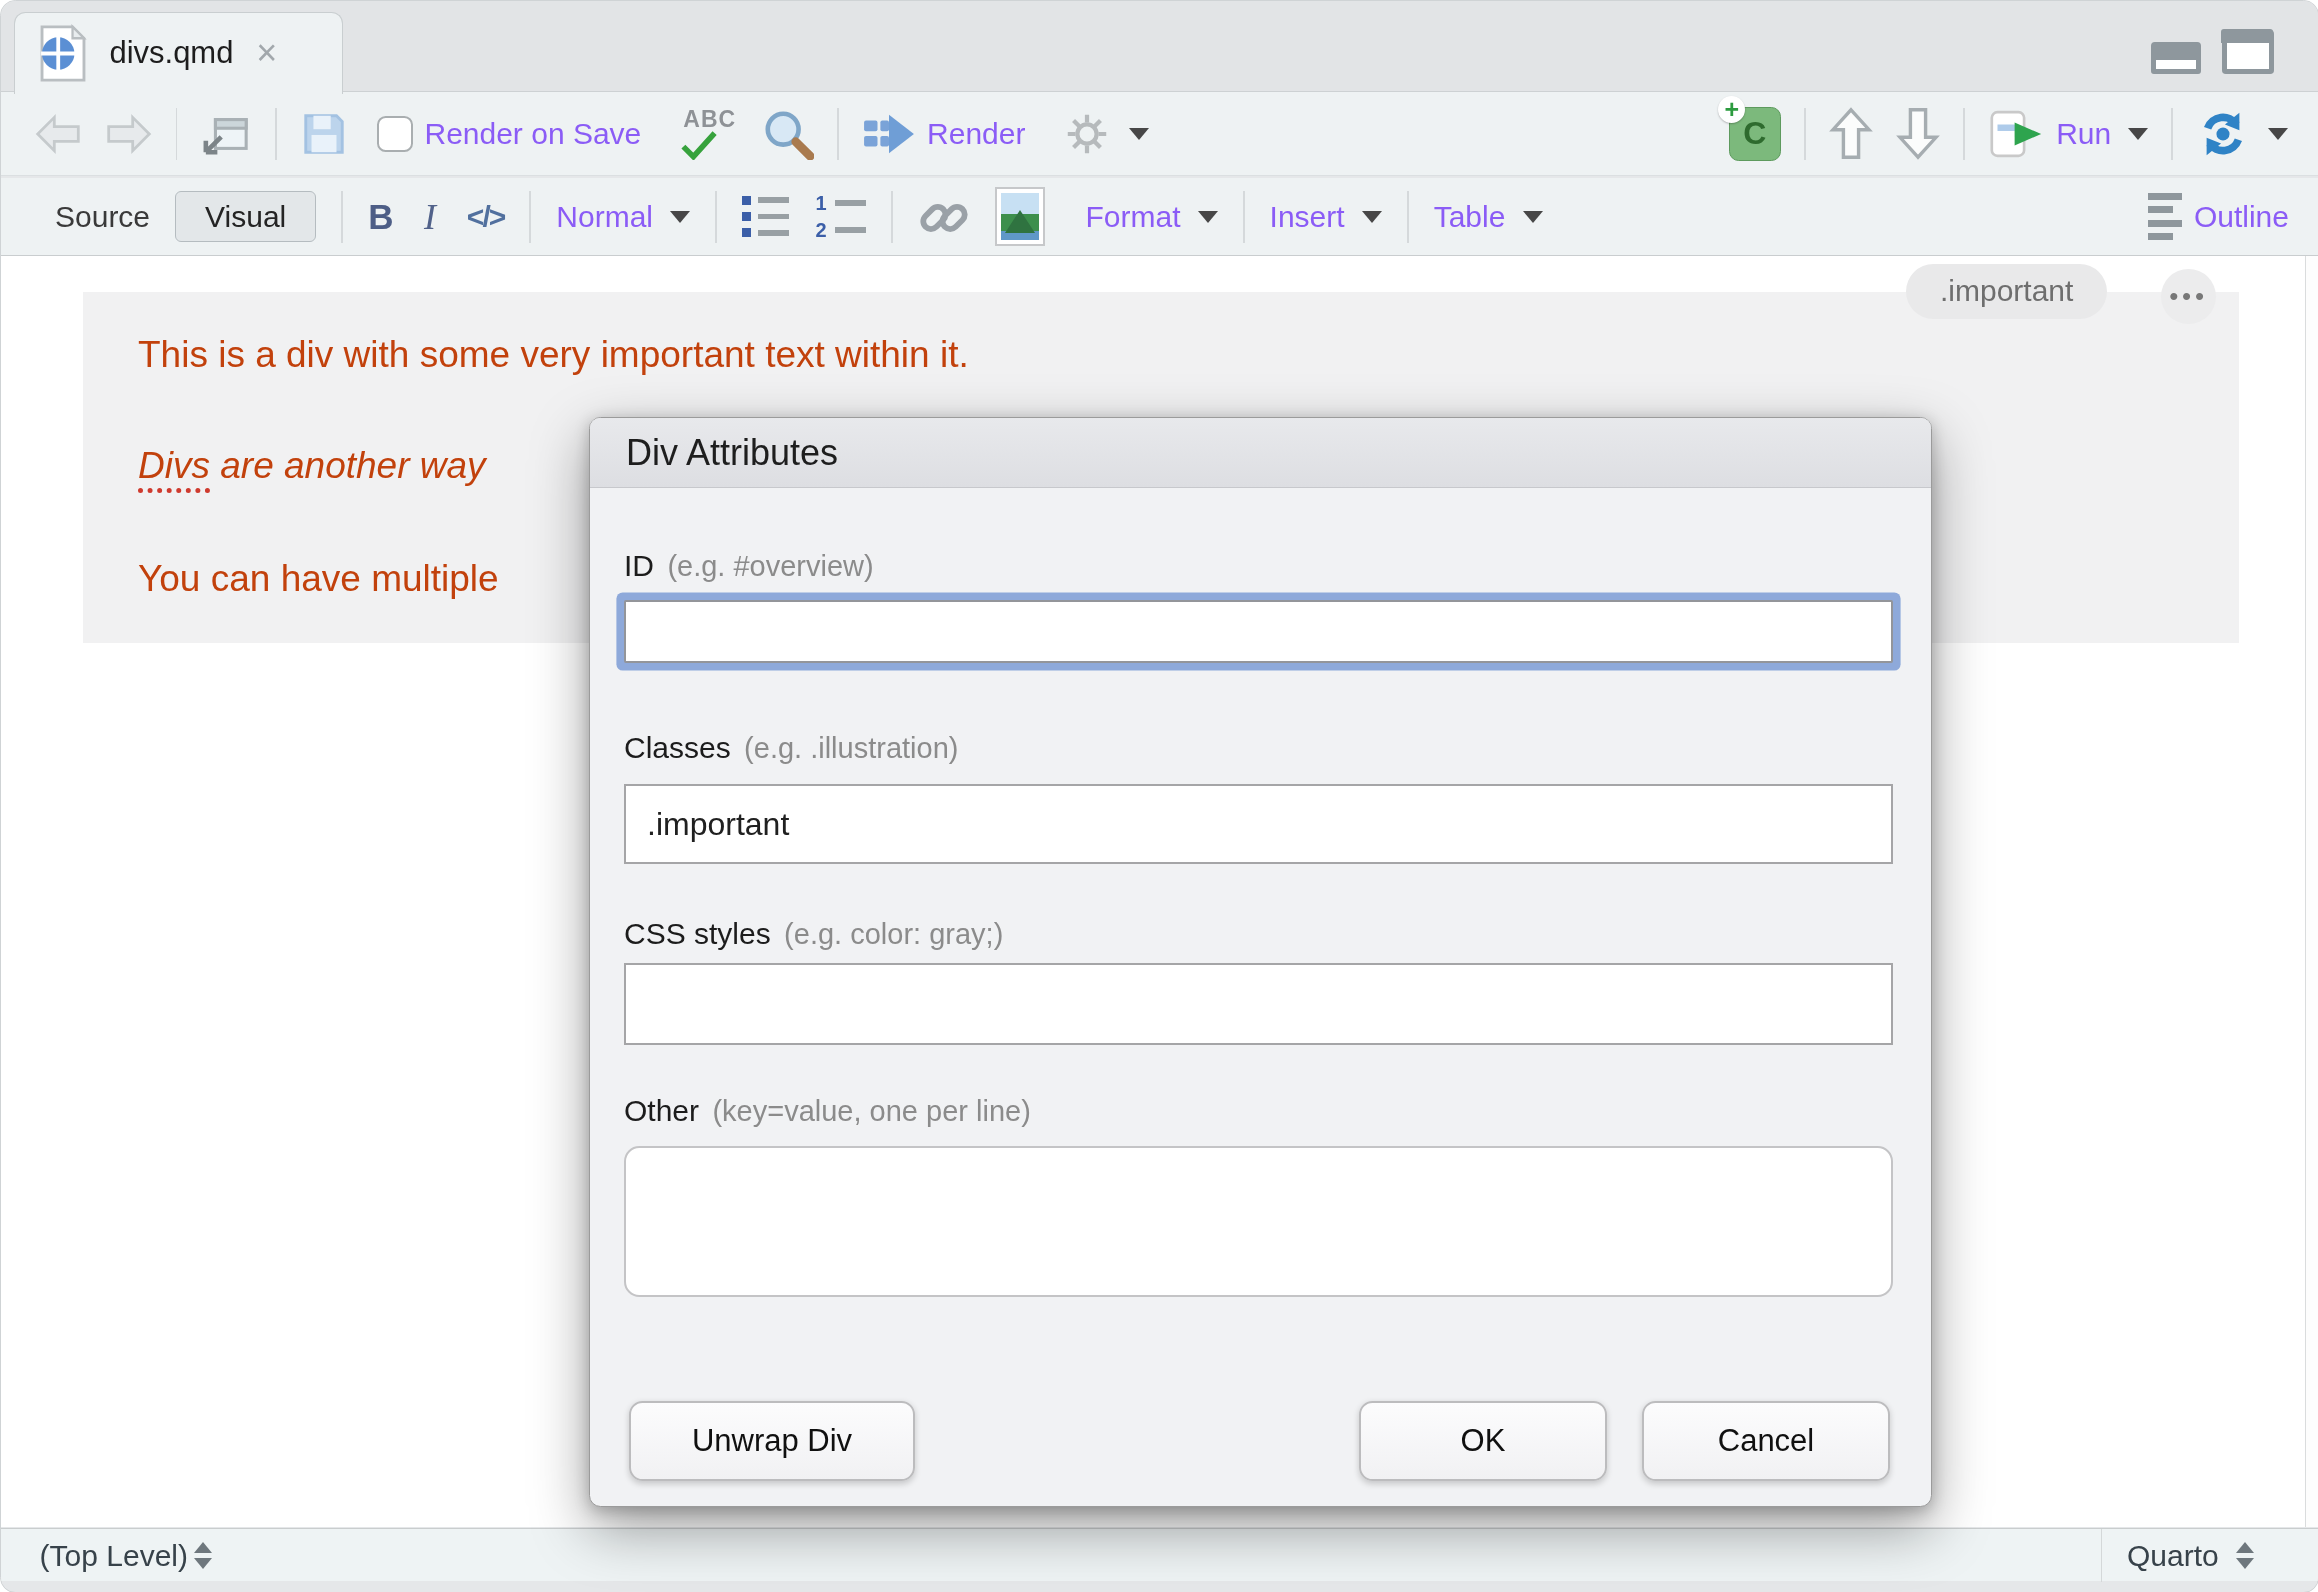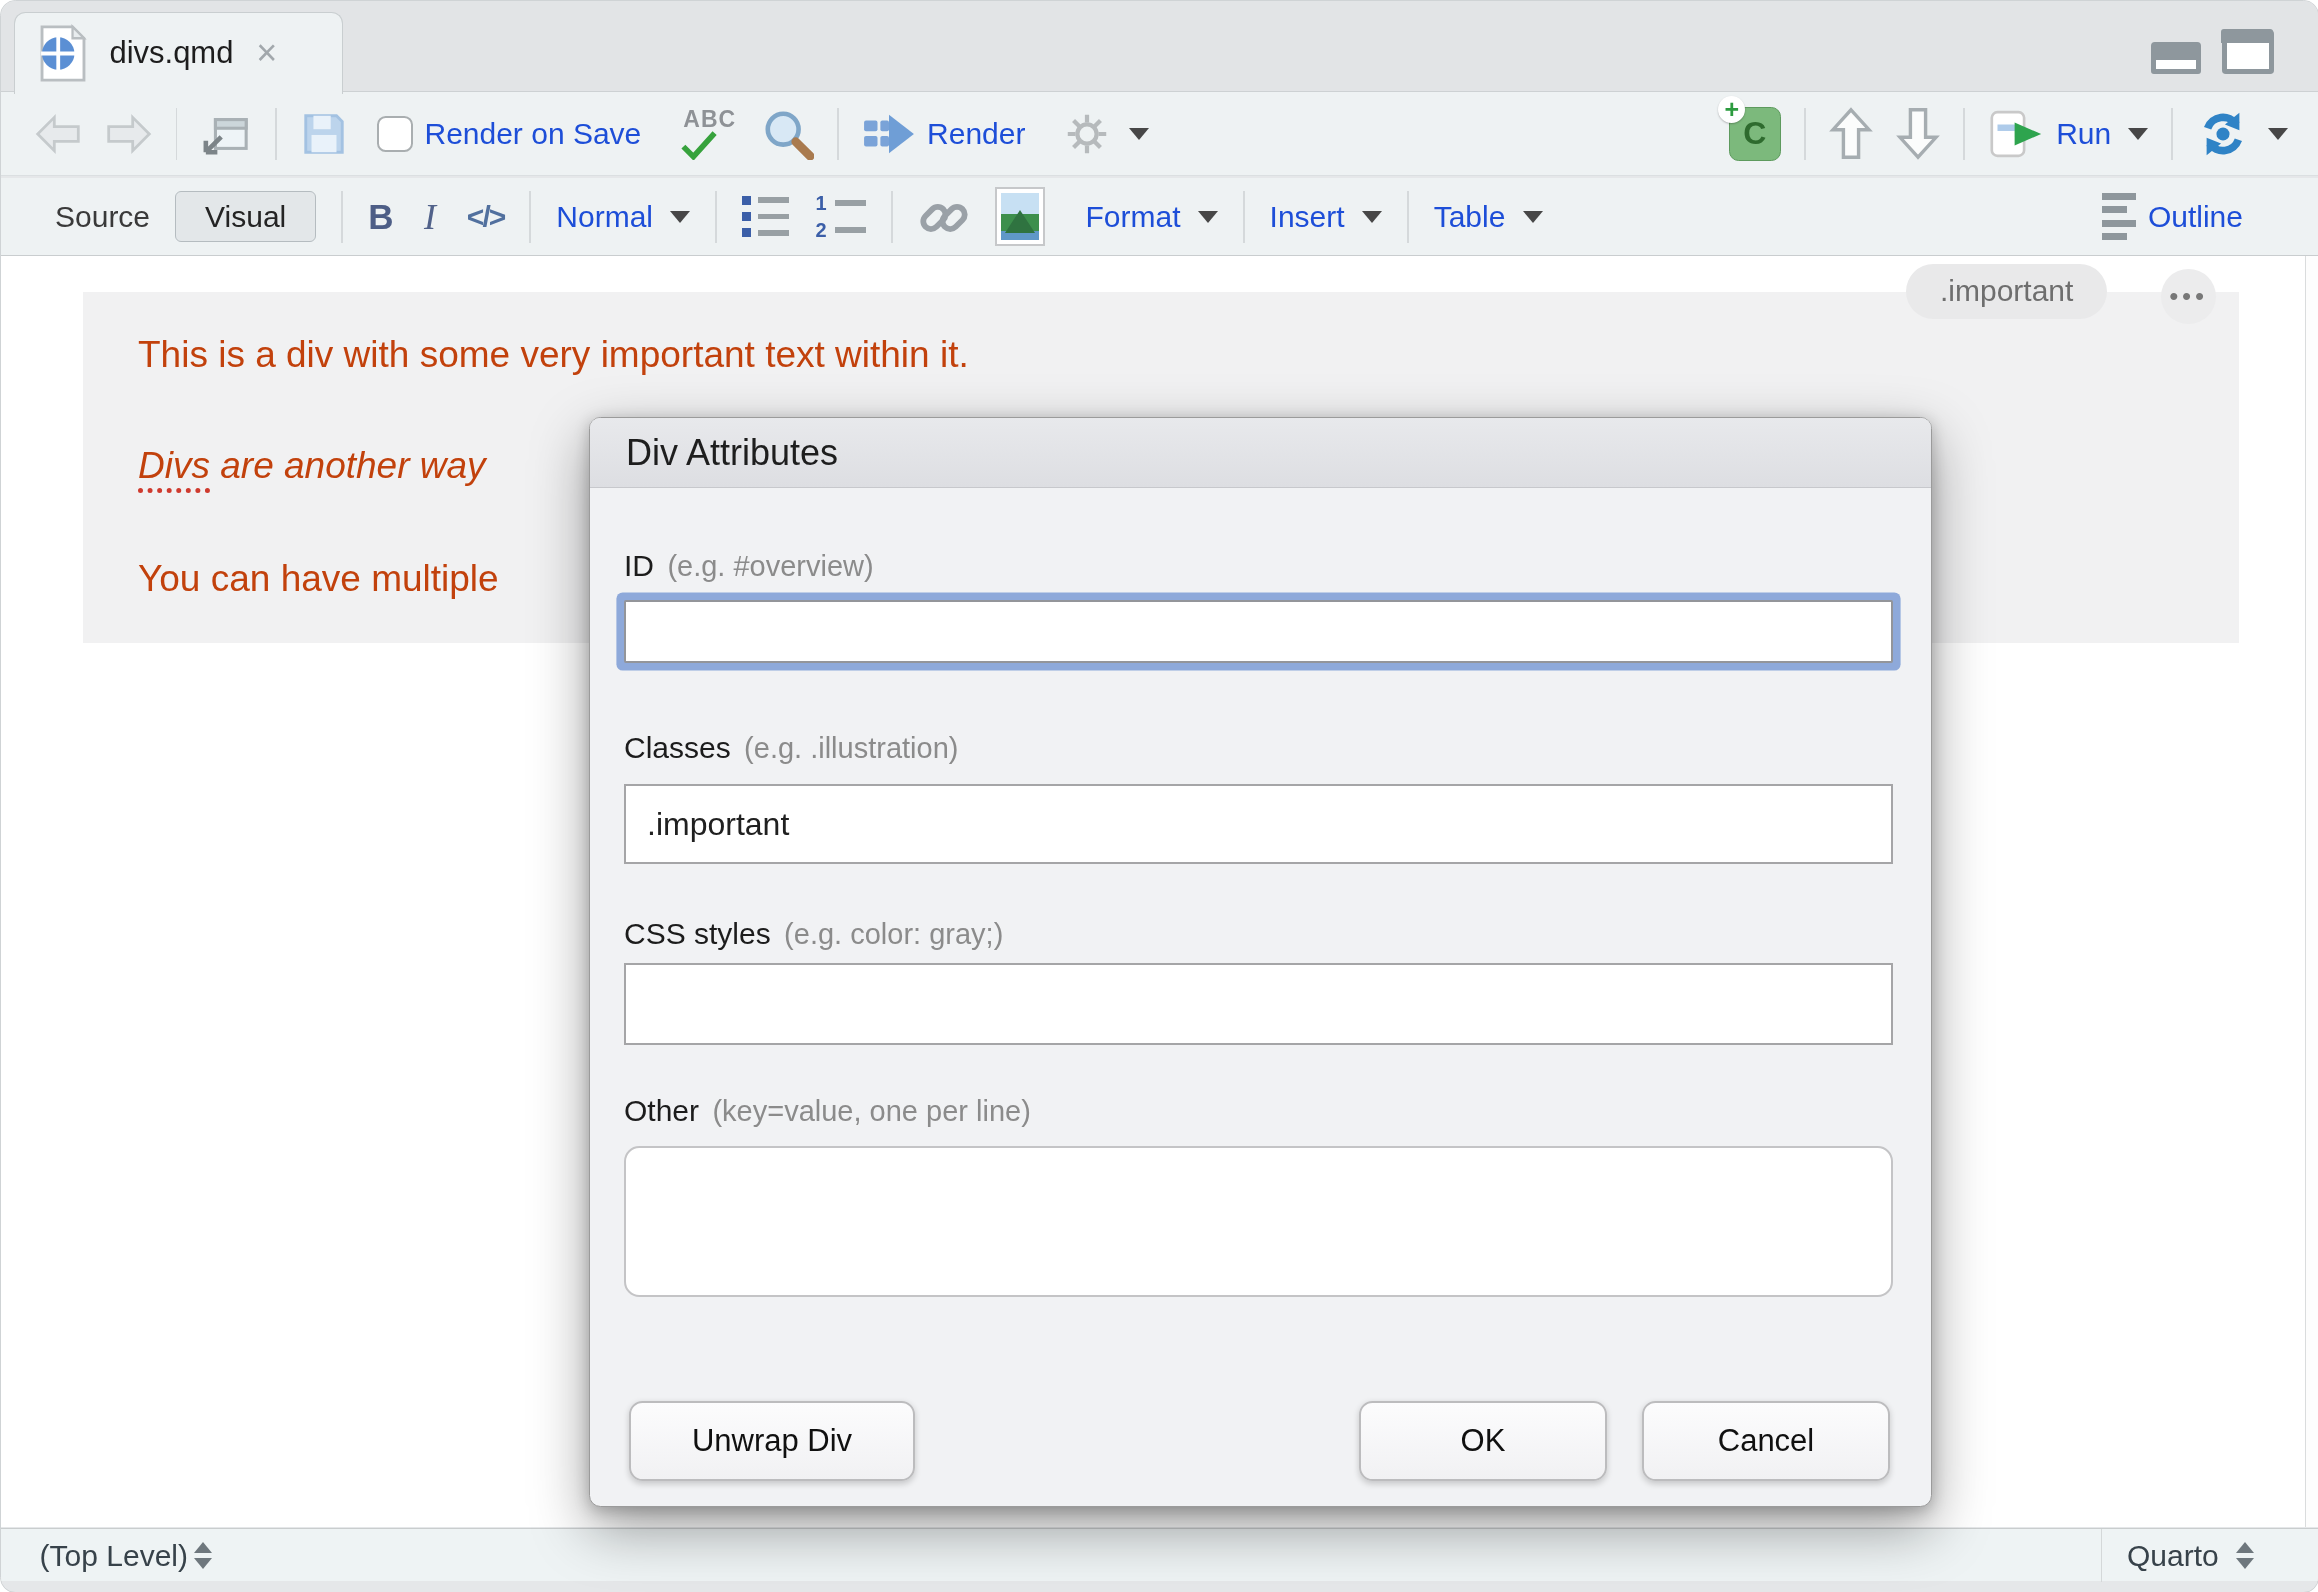--- a/index.html
+++ b/index.html
@@ -22,21 +22,21 @@
   .minbtn .bar{position:absolute;left:0;top:0;width:50px;height:15.3px;background:#8e979d;border-radius:3.8px 3.8px 0 0;}
   .minbtn .slot{position:absolute;left:0;top:13.4px;width:50px;height:19px;border:5.7px solid #8e979d;border-radius:0 0 2.9px 2.9px;background:#fff;}
   .maxbtn{width:52px;height:44px;border:5.7px solid #8e979d;border-radius:3.8px;background:#fff;position:relative;}
   .maxbtn:before{content:"";position:absolute;left:-5.7px;top:-5.7px;width:52px;height:13.4px;background:#8e979d;border-radius:2.9px 2.9px 0 0;}
   
   .toolbar1{position:absolute;left:0;top:91px;width:2319px;height:84px;background:#eef2f3;
             border-bottom:1.9px solid #dbdfe1;display:flex;align-items:center;padding:0 32.5px;gap:23px;}
   .toolbar2{position:absolute;left:0;top:177px;width:2319px;height:78px;background:#eef2f3;
             border-bottom:1.9px solid #c9cdcf;display:flex;align-items:center;padding:0 0 0 54px;gap:25px;}
   .vsep{width:1.9px;height:52px;background:#d5d9db;flex:0 0 auto;}
-  .tb-text{font-size:30px;color:#1d4ed8;}
+  .tb-text{font-size:30px;color:#8b5cf6;}
   .caret{width:0;height:0;border-left:10.5px solid transparent;border-right:10.5px solid transparent;border-top:12.4px solid #474747;margin-left:5.7px;}
   .grow{flex:1 1 auto;}
   .tbtn{display:flex;align-items:center;gap:11.5px;}
   .checkbox{width:36px;height:36px;border:2.9px solid #a9aeb0;border-radius:8.6px;background:#fff;}
   .spell{position:relative;width:61px;height:55px;}
   .spell .abc{position:absolute;left:5.7px;top:0;font-size:23px;font-weight:bold;color:#8e9296;letter-spacing:1px;}
   .visualbtn{padding:7.6px 29px;border:1.9px solid #b5bcc0;border-radius:6px;background:#e3e7e9;font-size:30px;color:#242424;}
   .fmt-b{font-weight:800;font-size:35px;color:#4d5e86;}
   .fmt-i{font-family:"Liberation Serif",serif;font-style:italic;font-size:36px;color:#51628a;padding:0 5.7px;}
   .fmt-code{font-size:30px;font-weight:bold;color:#51709e;letter-spacing:-1.9px;}
@@ -266,21 +266,21 @@
     <div class="tbtn">
       <span class="tb-text">Insert</span>
       <div class="caret"></div>
     </div>
     <div class="vsep"></div>
     <div class="tbtn">
       <span class="tb-text">Table</span>
       <div class="caret"></div>
     </div>
     <div class="grow"></div>
-    <div class="tbtn" style="margin-right:77px;gap:12px;">
+    <div class="tbtn" style="margin-right:31px;gap:12px;">
       <div class="outlineicon">
         <div class="b1"></div>
           <div class="b2"></div>
           <div class="b1"></div>
           <div class="b2"></div>
       </div>
       <span class="tb-text">Outline</span>
     </div>
   </div>
 

